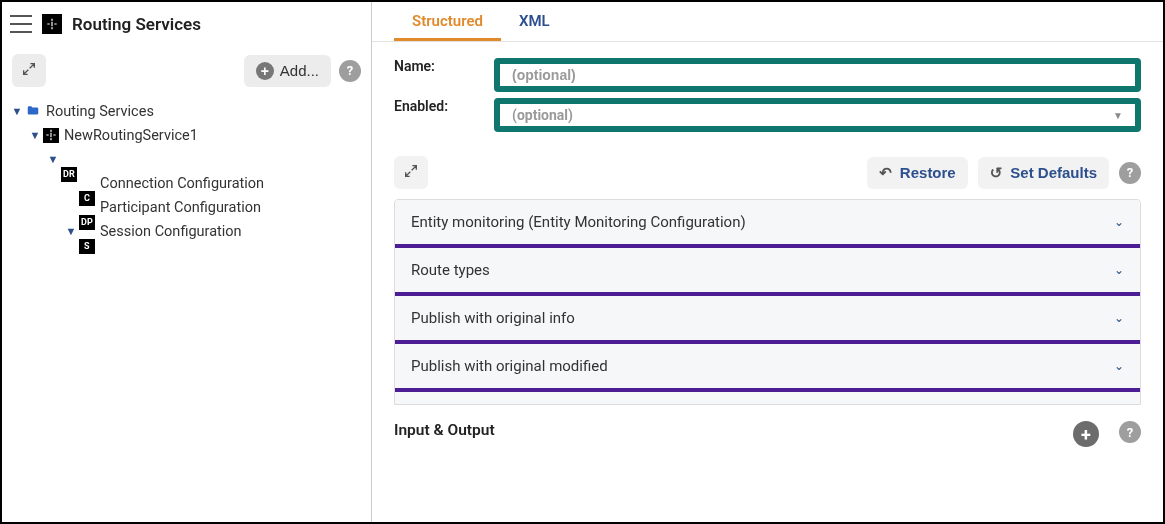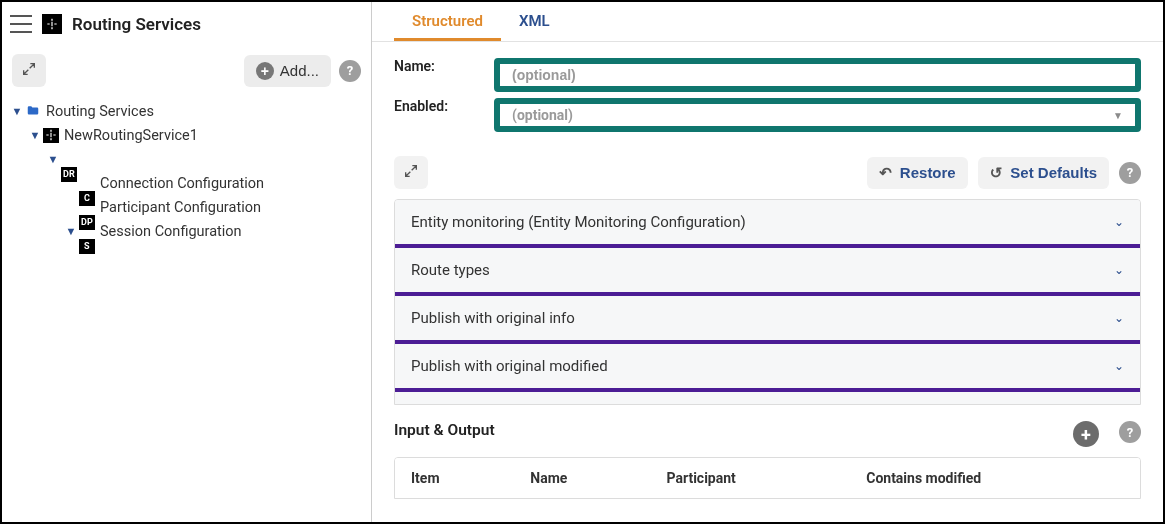--- a/index.html
+++ b/index.html
@@ -272,28 +272,16 @@
       </div>
     </div>
 
     <div class="io-section">
       <div class="io-header">
         <span class="io-title">Input &amp; Output</span>
         <span class="spacer"></span>
         <span class="circle-plus-dark">+</span>
         <span class="help-circle">?</span>
       </div>
-      <div class="io-table">
-        <table>
-          <thead>
-            <tr>
-              <th>Item</th>
-              <th>Name</th>
-              <th>Participant</th>
-              <th>Contains modified</th>
-            </tr>
-          </thead>
-        </table>
-      </div>
     </div>
 
   </section>
 </div>
 
 </body></html>

